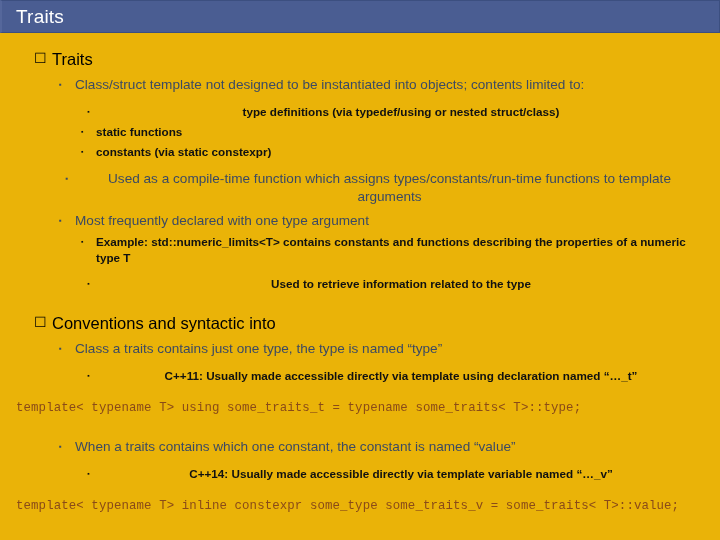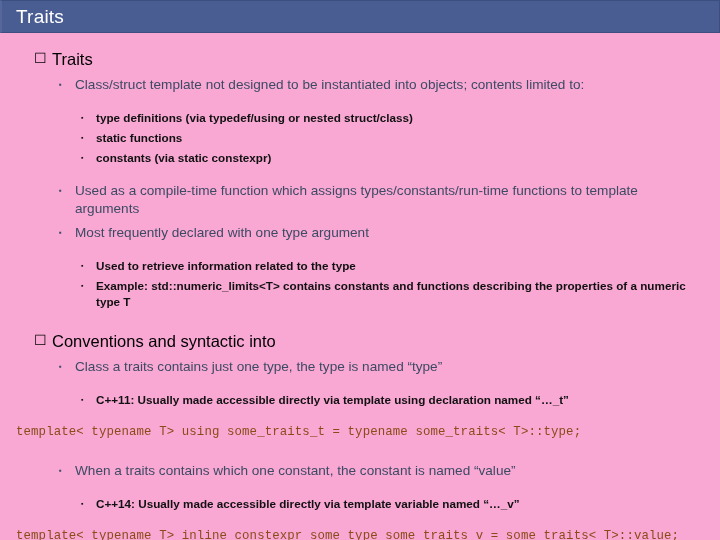--- a/index.html
+++ b/index.html
@@ -10,21 +10,21 @@
     width: 720px;
     height: 540px;
     background: #ffffff;
     font-family: "Liberation Sans", sans-serif;
     overflow: hidden;
   }
   .slide {
     position: relative;
     width: 720px;
     height: 540px;
-    background: #f9a8d4;
+    background: #eab308;
     box-sizing: border-box;
     text-decoration: underline;
   }
 
   
   .title-bar {
     position: absolute;
     left: 0;
     top: 0;
     width: 720px;
@@ -125,21 +125,22 @@
     margin-top: 17px;
     letter-spacing: 0.1px;
     white-space: pre;
     line-height: 1.2;
   }
 
   .gap-section {
     margin-top: 22px;
   }
   .nest-top {
-    margin-top: 16px;
+    margin-top: 10px;
+    text-align: center;
   }
 </style>
 </head>
 <body>
 
 <div class="slide">
 
   <div class="title-bar">
     <div class="title-text">Traits</div>
   </div>
@@ -171,27 +172,27 @@
 
     <div class="lvl2 nest-top">
       <span class="marker">▪</span>
       <span class="txt">Used as a compile-time function which assigns types/constants/run-time functions to template arguments</span>
     </div>
     <div class="lvl2">
       <span class="marker">▪</span>
       <span class="txt">Most frequently declared with one type argument</span>
     </div>
 
+    <div class="lvl3">
+      <span class="marker">▪</span>
+      <span class="txt">Example: std::numeric_limits&lt;T&gt; contains constants and functions describing the properties of a numeric type T</span>
+    </div>
     <div class="lvl3 nest-top">
       <span class="marker">▪</span>
       <span class="txt">Used to retrieve information related to the type</span>
-    </div>
-    <div class="lvl3">
-      <span class="marker">▪</span>
-      <span class="txt">Example: std::numeric_limits&lt;T&gt; contains constants and functions describing the properties of a numeric type T</span>
     </div>
 
     <div class="lvl1 gap-section">
       <span class="marker">☐</span>
       <span class="txt">Conventions and syntactic into</span>
     </div>
 
     <div class="lvl2">
       <span class="marker">▪</span>
       <span class="txt">Class a traits contains just one type, the type is named “type”</span>

